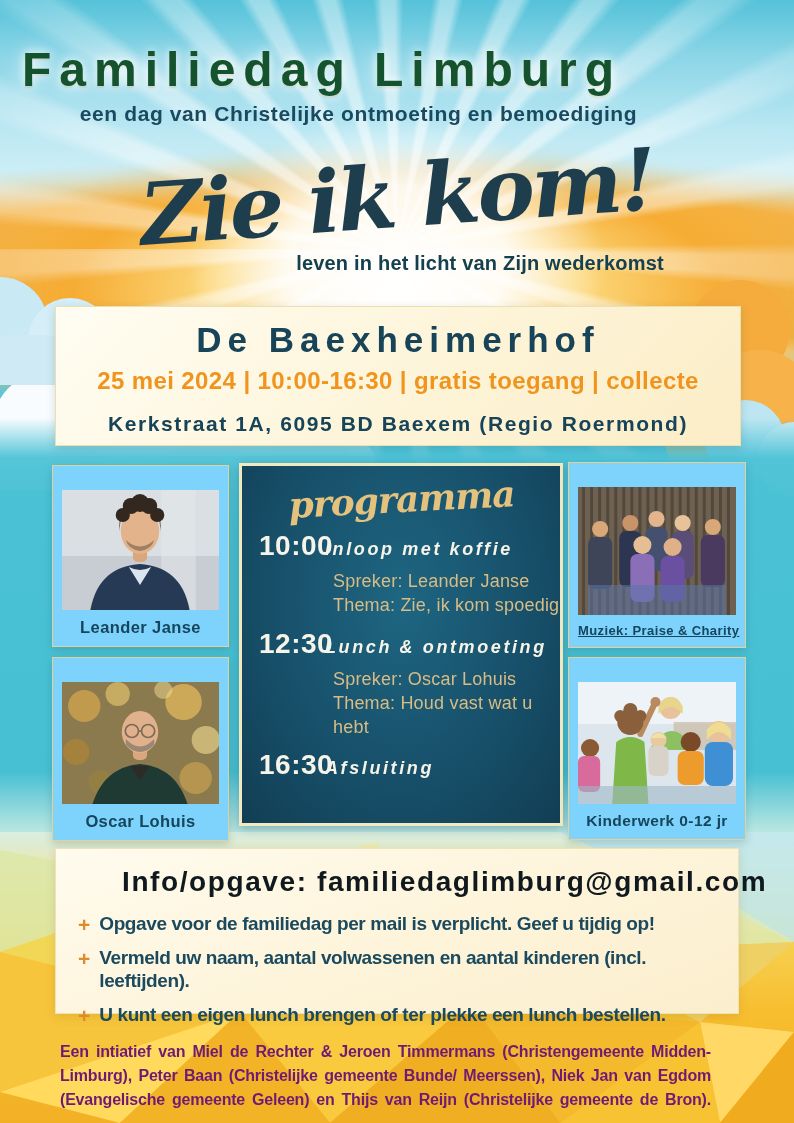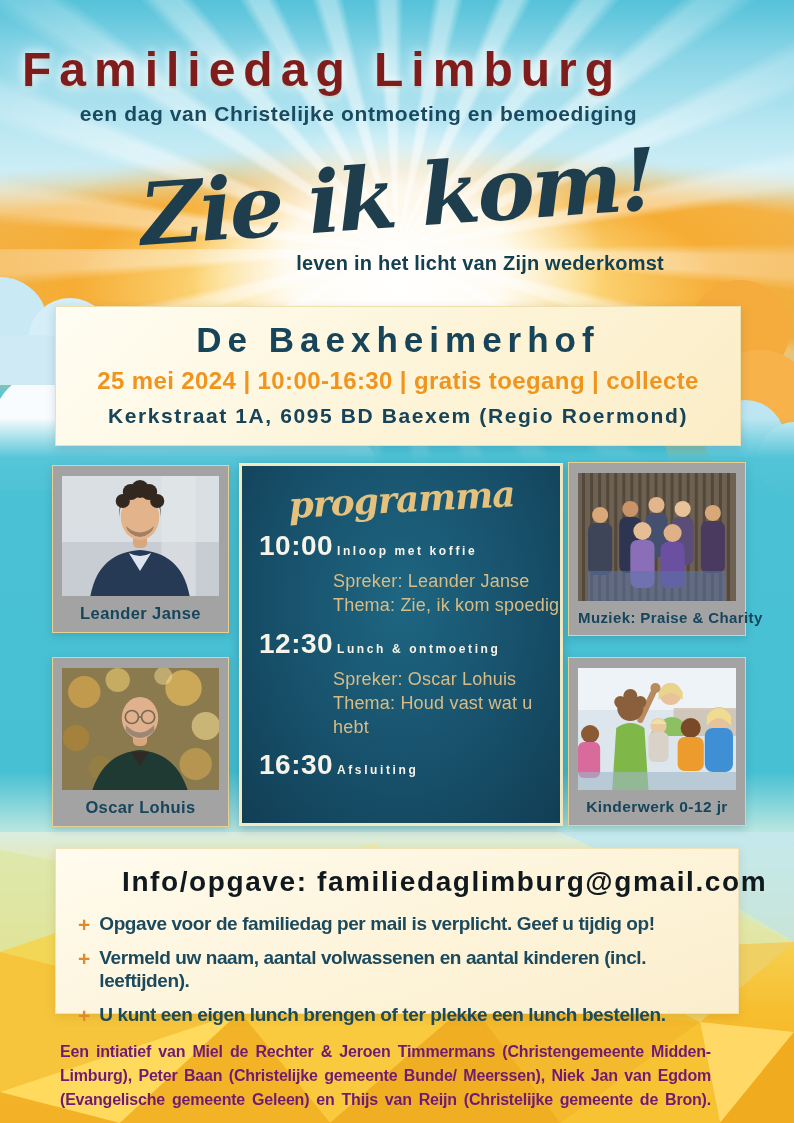--- a/index.html
+++ b/index.html
@@ -42,21 +42,21 @@
   .bg-lowpoly {
     position:absolute; left:0; top:832px; width:794px; height:291px;
     background:linear-gradient(180deg,#D9EEE2 0%,#EDE5A6 15%,#F6D04F 38%,#F7BE2F 62%,#F2B025 100%);
   }
   .bg-lowpoly svg { position:absolute; left:0; top:0; }
   .cloud { position:absolute; }
   
   .content { position:absolute; left:0; top:0; width:794px; height:1123px; z-index:10; }
   .title {
     position:absolute; left:0; top:42px; width:644px; text-align:center;
-    font-size:48px; font-weight:bold; letter-spacing:8px; color:#7f1d1d;
+    font-size:48px; font-weight:bold; letter-spacing:8px; color:#14532d;
     text-shadow:0 0 10px rgba(255,255,255,.95), 0 0 22px rgba(255,255,255,.8), 0 2px 2px rgba(150,90,10,.25);
     white-space:nowrap;
   }
   .subtitle {
     position:absolute; left:0; top:102px; width:717px; text-align:center;
     font-size:21px; font-weight:bold; letter-spacing:.6px; color:#1A4A60;
   }
   .script-title {
     position:absolute; left:0; top:146px; width:794px; text-align:center;
     font-family:"DejaVu Serif", serif; font-style:italic; font-weight:bold;
@@ -67,50 +67,50 @@
     font-size:20px; font-weight:bold; color:#15404F; letter-spacing:.2px;
   }
   .venue-box {
     position:absolute; left:55px; top:306px; width:684px; height:138px;
     background:linear-gradient(135deg,#FFFDF3 0%,#FDF4D8 55%,#FBEDC6 100%);
     border:1px solid #EFDFAC; box-shadow:0 3px 9px rgba(30,80,100,.18);
     text-align:center;
   }
   .venue-name { margin-top:13px; font-size:35px; font-weight:bold; letter-spacing:6px; color:#174459; }
   .venue-schedule { margin-top:7px; font-size:24px; font-weight:bold; color:#F0941D; letter-spacing:.4px; }
-  .venue-address { margin-top:9px; font-size:21px; font-weight:bold; color:#174459; letter-spacing:1.6px; }
+  .venue-address { margin-top:17px; font-size:21px; font-weight:bold; color:#174459; letter-spacing:1.6px; }
   
   .photo-card {
-    position:absolute; width:177px; background:#a3a3a3; border:1px solid #E6D193;
-    box-shadow:0 3px 8px rgba(30,80,100,.22); padding:10px 9px 0; box-sizing:border-box;
+    position:absolute; width:177px; background:#7dd3fc; border:1px solid #E6D193;
+    box-shadow:0 3px 8px rgba(30,80,100,.22); padding:24px 9px 0; box-sizing:border-box;
   }
   .photo-card .photo { width:157px; overflow:hidden; background:#ccc; }
   .photo-card svg { display:block; }
   .caption {
     text-align:center; font-weight:bold; color:#16455C; font-size:16.5px;
     letter-spacing:.4px; padding:8px 0 9px; white-space:nowrap;
   }
-  .caption.small { font-size:15px; }
+  .caption.small { font-size:13px;text-decoration:underline; }
   .caption.mid { font-size:15.5px; }
   
   .program-box {
     position:absolute; left:239px; top:463px; width:324px; height:363px;
     background:radial-gradient(ellipse at 50% 38%, #1E6682 0%, #174F69 58%, #113E54 100%);
     border:3px solid #F2E9C0; box-sizing:border-box;
     box-shadow:0 3px 10px rgba(20,60,80,.3);
     padding:10px 0 0 17px;
   }
   .program-heading {
     text-align:center; margin:2px 16px 10px 0;
     font-family:"DejaVu Serif", serif; font-style:italic; font-weight:bold;
     font-size:36px; color:#E4C27E; transform:rotate(-3deg); letter-spacing:-1px;
   }
   .prog-row { display:flex; align-items:baseline; margin:7px 0; }
   .prog-time { width:58px; flex:none; font-size:28px; font-weight:bold; color:#F6F3E9; letter-spacing:.5px; }
-  .prog-title { font-size:12px; font-weight:bold; color:#F6F3E9; letter-spacing:2.6px; margin-left:20px; white-space:nowrap; }
+  .prog-title { font-size:18px; font-weight:bold; color:#F6F3E9; letter-spacing:2.6px; margin-left:8px; white-space:nowrap;font-style:italic; }
   .prog-sub { margin:6px 0 10px 74px; }
   .prog-sub div { font-size:18px; color:#D8BC85; line-height:1.35; letter-spacing:.2px; }
   
   .info-box {
     position:absolute; left:55px; top:848px; width:684px; height:166px;
     background:linear-gradient(160deg,#FFFBEE 0%,#FDF3D8 60%,#FBEECD 100%);
     border:1px solid #F0E2B8; box-shadow:0 3px 9px rgba(120,90,20,.15);
     box-sizing:border-box; padding:17px 22px 0;
   }
   .info-heading {

